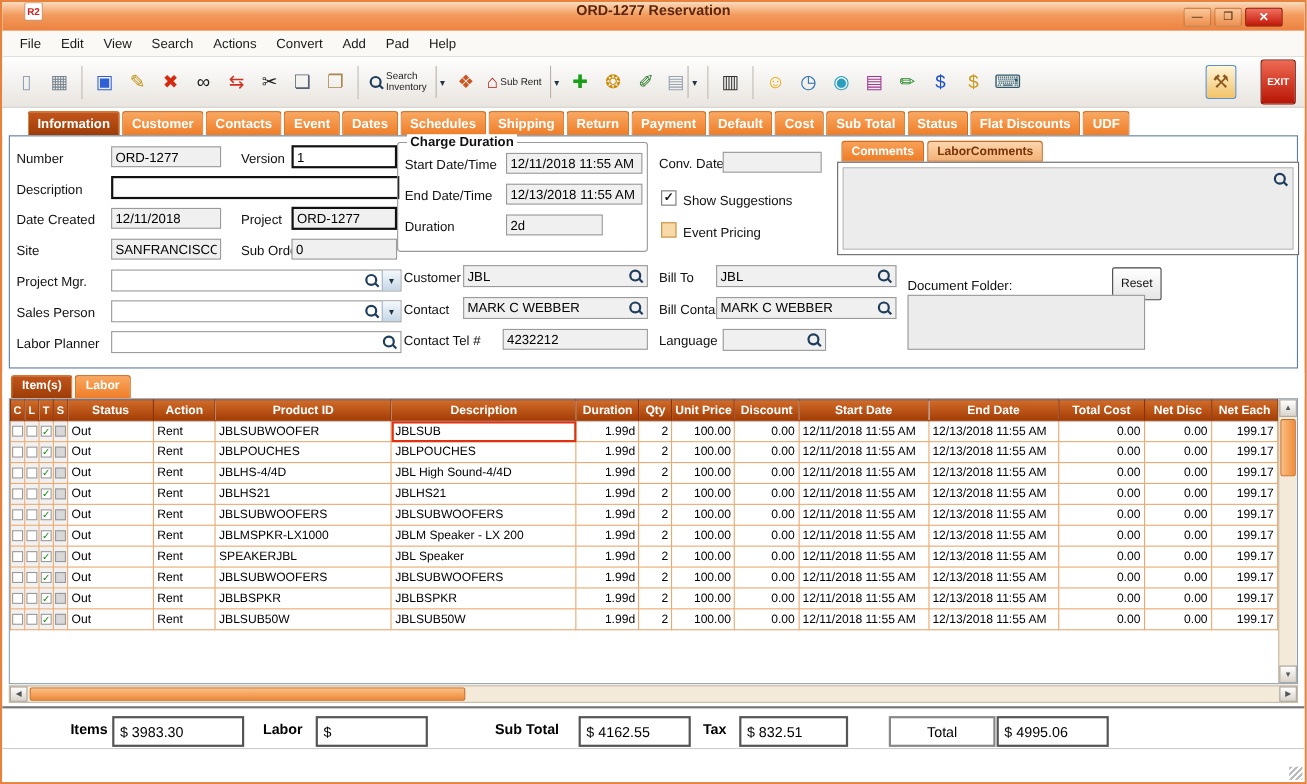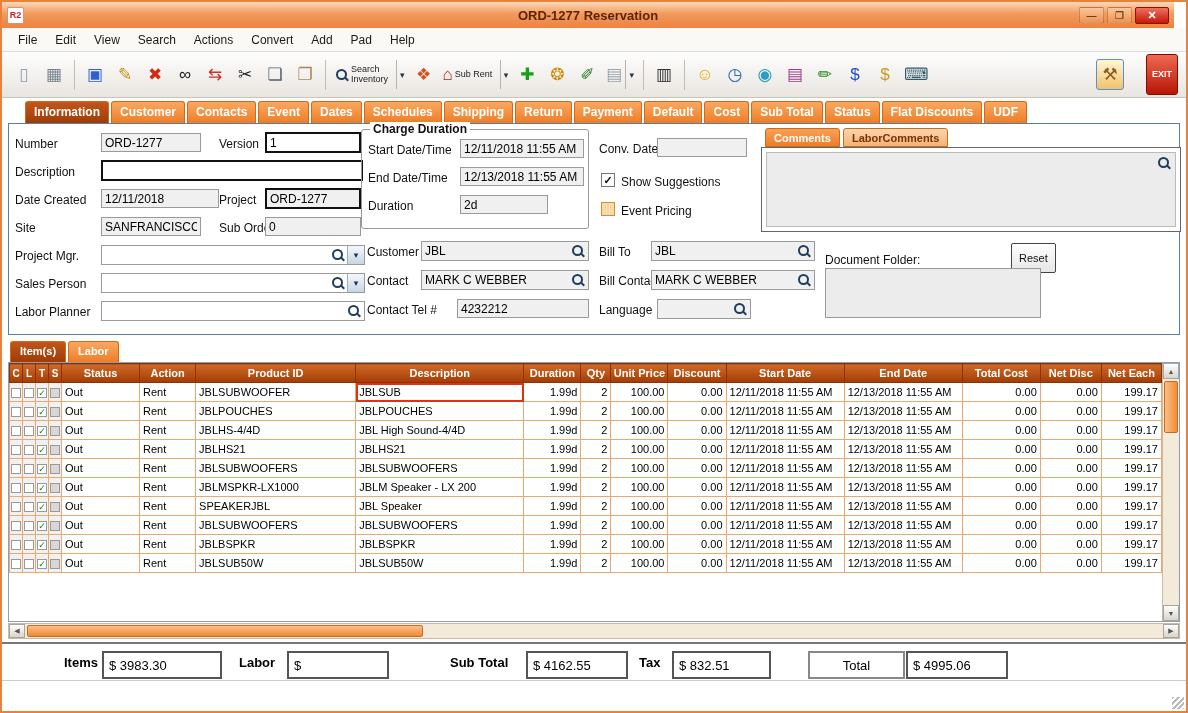--- a/index.html
+++ b/index.html
@@ -1,20 +1,20 @@
 <!DOCTYPE html>
 <html><head>
 <meta charset="utf-8">
 <style>
 *{margin:0;padding:0;box-sizing:border-box}
 body{font-family:"Liberation Sans",sans-serif;background:#9a9a9a}
 .window{position:relative;width:1188px;height:713px;background:#fff;border:2px solid #e8813c;overflow:hidden}
 
 
-.titlebar{position:absolute;left:0;top:0;right:12px;height:26px;background:linear-gradient(#fcd9b8,#f29a5c 45%,#ec8240);display:flex;align-items:center;padding:0 5px}
+.titlebar{position:absolute;left:0;top:0;right:0;height:26px;background:linear-gradient(#fcd9b8,#f29a5c 45%,#ec8240);display:flex;padding:0 20px}
 .appicon{width:17px;height:17px;background:#fff;border:1px solid #c97;color:#c22;font-size:9px;font-weight:bold;display:inline-flex;align-items:center;justify-content:center;border-radius:2px;z-index:2}
 .title{position:absolute;left:0;right:0;text-align:center;color:#5a2408;font-size:13px;font-weight:bold}
 .winbtns{margin-left:auto;display:flex;gap:3px;z-index:2;align-items:center}
 .winbtn{width:25px;height:17px;display:inline-flex;align-items:center;justify-content:center;font-size:10px;color:#3a2006;border:1px solid rgba(120,60,10,.35);border-radius:2px;background:linear-gradient(#f9c79a,#ef9050)}
 .winbtn.close{background:linear-gradient(#f07060,#c41808);color:#fff;border:1px solid #8a1200;font-size:11px;width:34px;font-weight:bold}
 
 
 .menubar{position:absolute;left:0;top:26px;right:0;height:24px;background:#fbf9f6;border-bottom:1px solid #ddd;display:flex;align-items:center;padding:0 8px;gap:2px}
 .menu-item{padding:3px 8px;font-size:12px;color:#1a1a1a}
 
@@ -252,21 +252,21 @@
     <div class="field strong" style="left:256px;top:8px;width:96px">
         <span class="fval">1</span>
       </div>
 
     <span class="lbl" style="left:6px;top:41px">Description</span>
     <div class="field strong" style="left:92px;top:36px;width:262px">
         <span class="fval"></span>
       </div>
 
     <span class="lbl" style="left:6px;top:69px">Date Created</span>
-    <div class="field" style="left:92px;top:65px;width:118px">
+    <div class="field" style="left:92px;top:65px;width:100px">
         <span class="fval">12/11/2018</span>
       </div>
     <span class="lbl" style="left:210px;top:69px">Project</span>
     <div class="field strong" style="left:256px;top:64px;width:96px;background:#f0f0f0">
         <span class="fval">ORD-1277</span>
       </div>
 
     <span class="lbl" style="left:6px;top:97px">Site</span>
     <div class="field" style="left:92px;top:93px;width:100px">
         <span class="fval">SANFRANCISCO</span>

